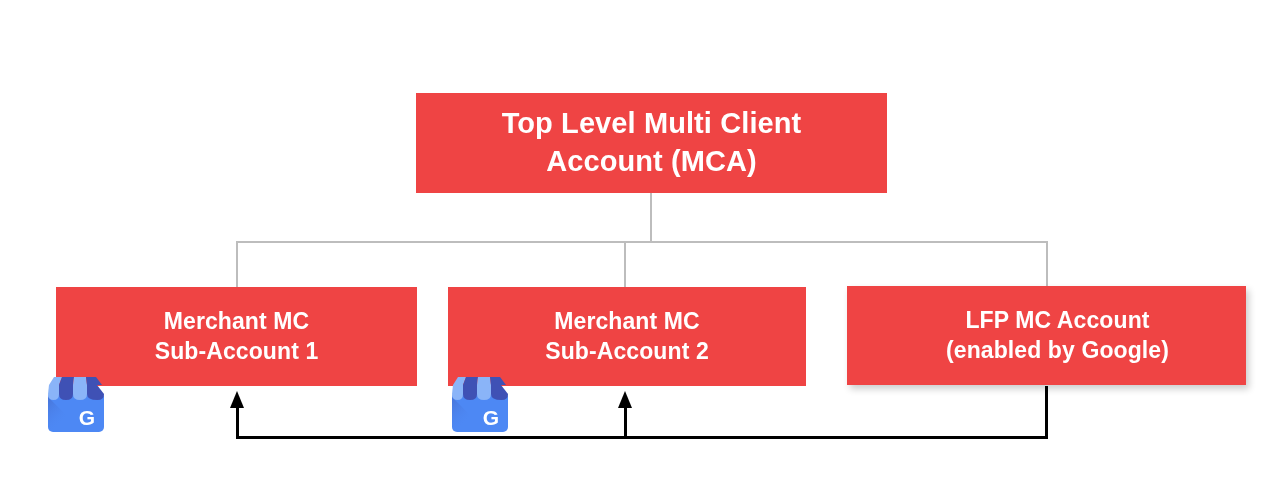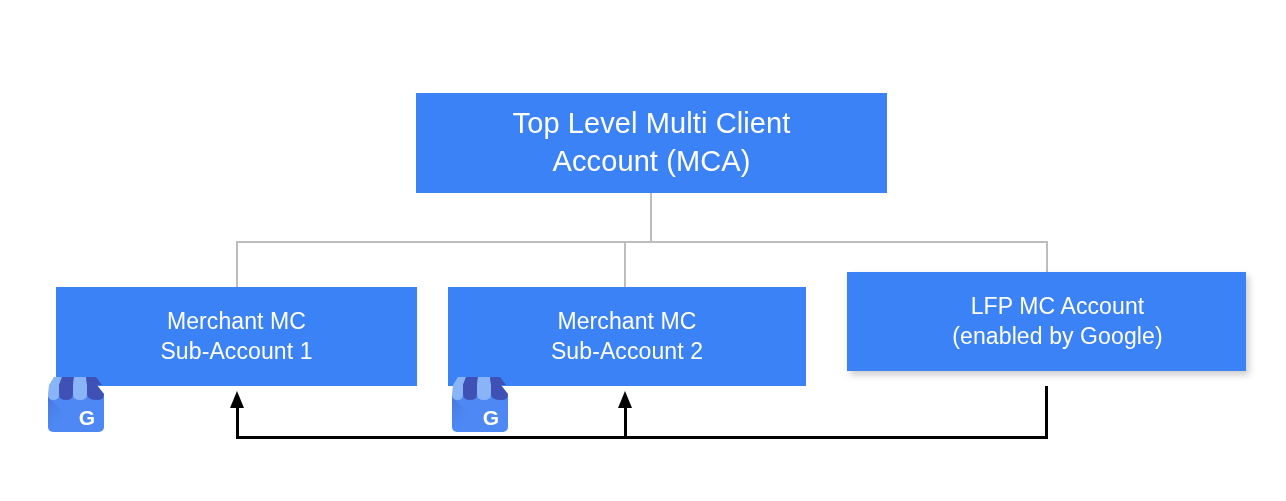--- a/index.html
+++ b/index.html
@@ -13,29 +13,30 @@
   #canvas {
     position: relative;
     width: 1286px;
     height: 501px;
     background: #ffffff;
     overflow: hidden;
   }
   .node {
     position: absolute;
     box-sizing: border-box;
-    background: #3b82f6;
+    background: #ef4444;
     color: #ffffff;
     display: flex;
     align-items: center;
     justify-content: center;
     text-align: center;
     line-height: 1.30;
     letter-spacing: 0.1px;
     z-index: 4;
+    font-weight: bold;
   }
   .node .node-text {
     display: block;
     width: 100%;
     white-space: pre-line;
   }
   #node-mca {
     left: 416px;
     top: 93px;
     width: 471px;
@@ -51,21 +52,21 @@
   }
   #node-sub2 {
     left: 448px;
     top: 287px;
     width: 358px;
     height: 99px;
     font-size: 23px;
   }
   #node-lfp {
     left: 847px;
-    top: 272px;
+    top: 286px;
     width: 399px;
     height: 99px;
     font-size: 23px;
     box-shadow: 3px 4px 7px rgba(0,0,0,0.20);
     padding-left: 22px;
   }
 
   
   .gline {
     position: absolute;

